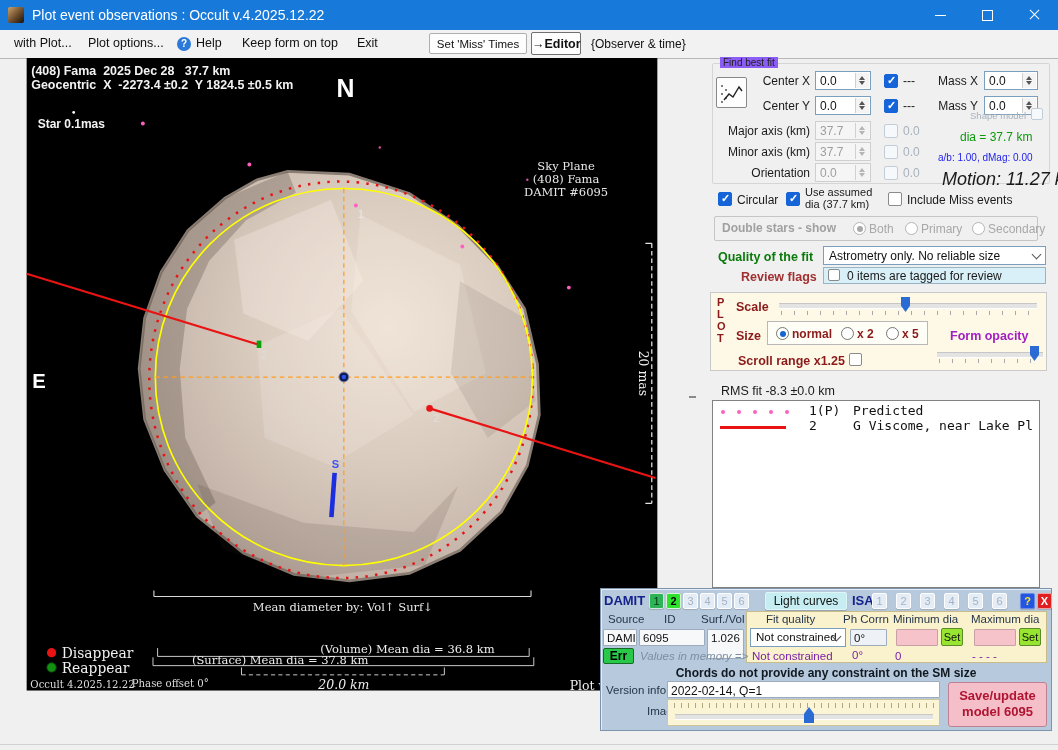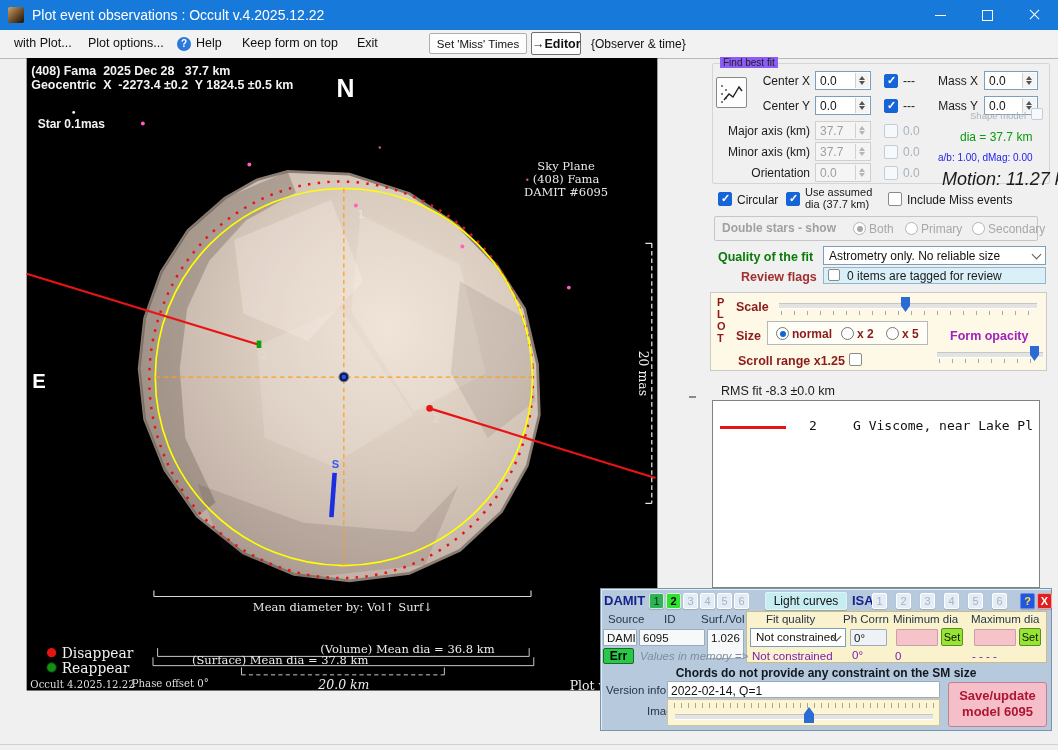--- a/index.html
+++ b/index.html
@@ -311,20 +311,29 @@
   <div class="abs maroon" style="left:902px;top:327px;font-size:12px;">x 5</div>
   <div class="abs purple" style="left:950px;top:329px;font-size:12.5px;">Form opacity</div>
   <div class="abs track" style="left:937px;top:352px;width:106px;height:4px;"></div>
   <div class="abs thumb-dn" style="left:1030px;top:346px;width:9px;height:15px;"></div>
   <div class="abs ticks" style="left:939px;top:359px;width:103px;height:4px;"></div>
   <div class="abs maroon" style="left:738px;top:354px;font-size:12.5px;">Scroll range x1.25</div>
   <div class="abs cb" style="left:849px;top:353px;width:13px;height:13px;"></div>
 
   <div class="abs lbl" style="left:721px;top:384px;font-size:12.5px;">RMS fit -8.3 ±0.0 km</div>
   <div class="abs listbox" style="left:712px;top:400px;width:328px;height:188px;">
+    <div class="abs" style="left:0;top:0;width:328px;height:15px;">
+      <div class="abs pinkdot" style="left:8px;top:9px;"></div>
+        <div class="abs pinkdot" style="left:24px;top:9px;"></div>
+        <div class="abs pinkdot" style="left:40px;top:9px;"></div>
+        <div class="abs pinkdot" style="left:56px;top:9px;"></div>
+        <div class="abs pinkdot" style="left:72px;top:9px;"></div>
+      <span class="abs mono" style="left:96px;top:2px;">1(P)</span>
+      <span class="abs mono" style="left:140px;top:2px;">Predicted</span>
+    </div>
     <div class="abs" style="left:0;top:15px;width:328px;height:15px;">
       <div class="abs" style="left:7px;top:10px;width:66px;height:3px;background:#e81414;"></div>
       <span class="abs mono" style="left:96px;top:2px;">2</span>
       <span class="abs mono" style="left:140px;top:2px;">G Viscome, near Lake Pl</span>
     </div>
   </div>
 
   <div class="abs damit" style="left:600px;top:588px;width:452px;height:143px;"></div>
   <div class="abs navy" style="left:604px;top:593px;">DAMIT</div>
   <div class="abs numbtn on1" style="left:649px;top:593px;">1</div>

